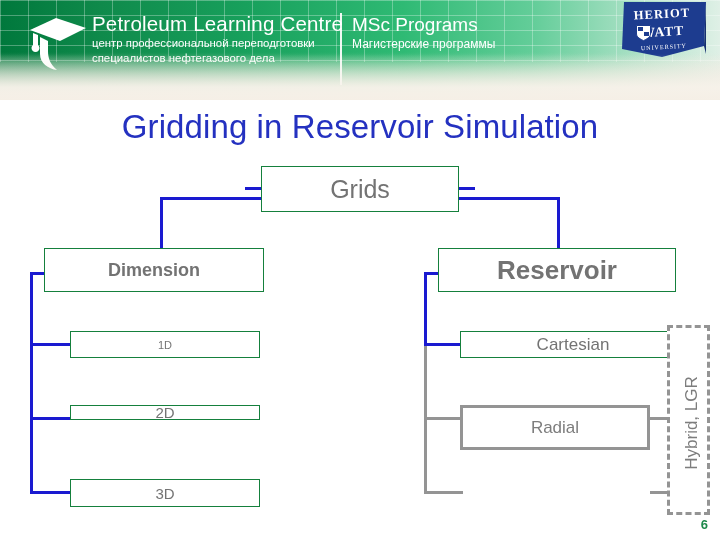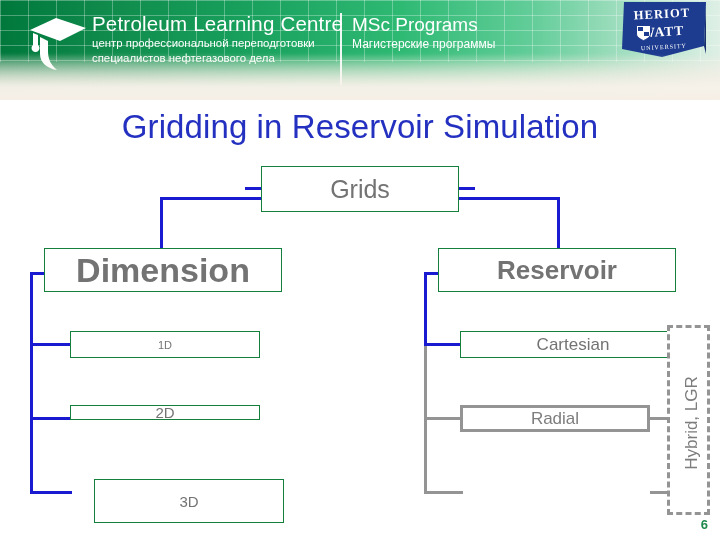--- a/index.html
+++ b/index.html
@@ -101,29 +101,29 @@
   .node{
     position:absolute;box-sizing:border-box;
     background:#ffffff;
     display:flex;align-items:center;justify-content:center;
     text-align:center;
   }
   .node.hl{ border:1px solid #15803d; color:#737373;text-align:center; }
   .node.dim{ border:3px solid #949494; color:#7d7d7d; }
 
   #n-grids{ left:261px; top:166px; width:198px; height:46px; font-size:25px; }
-  #n-dimension{ left:44px; top:248px; width:238px; height:44px; font-size:34px; font-weight:bold; }
+  #n-dimension{ left:44px; top:248px; width:220px; height:44px; font-size:18px; font-weight:bold; }
   #n-structure{ left:438px; top:248px; width:238px; height:44px; font-size:26px; font-weight:bold; }
 
   #n-1d{ left:70px; top:331px; width:190px; height:27px; font-size:11px; }
   #n-2d{ left:70px; top:405px; width:190px; height:15px; font-size:15px; }
-  #n-3d{ left:70px; top:479px; width:190px; height:44px; font-size:15px;margin-left:24px; }
+  #n-3d{ left:70px; top:479px; width:190px; height:28px; font-size:15px; }
 
   #n-cartesian{ left:460px; top:331px; width:226px; height:27px; font-size:17px; }
-  #n-radial{ left:460px; top:405px; width:190px; height:27px; font-size:17px; }
+  #n-radial{ left:460px; top:405px; width:190px; height:45px; font-size:17px; }
   #n-distorted{ left:460px; top:479px; width:190px; height:27px; font-size:17px; }
 
   
   #n-hybrid{
     position:absolute;left:667px;top:325px;width:43px;height:190px;
     box-sizing:border-box;
     border:3px dashed #949494;
     background:#ffffff;
   }
   #n-hybrid .vtext{

